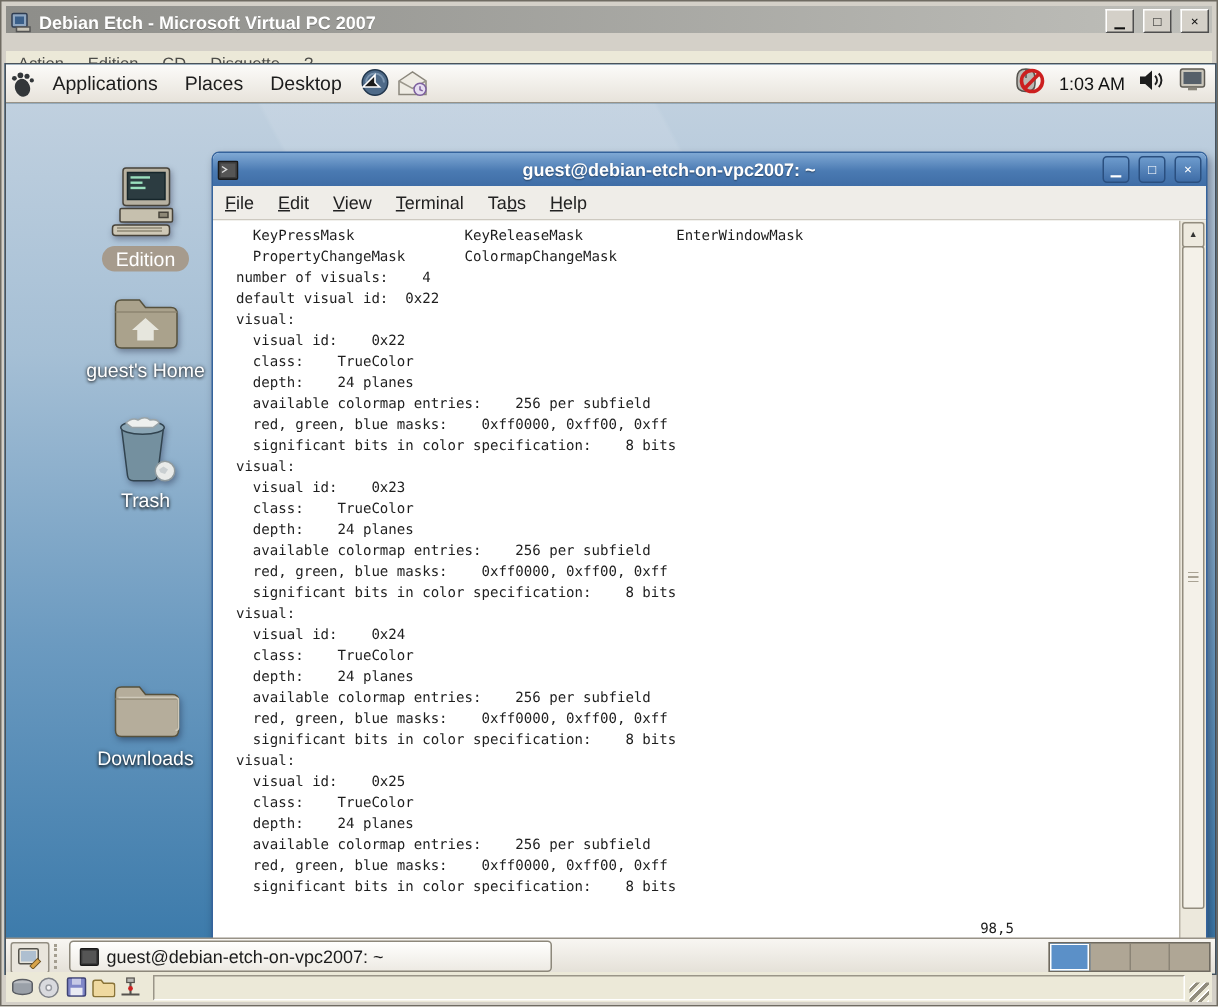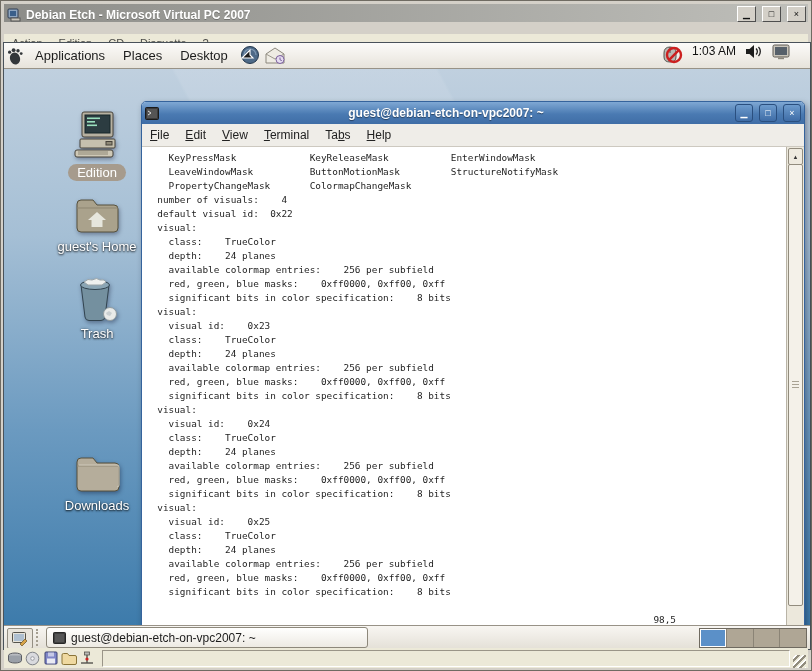--- a/index.html
+++ b/index.html
@@ -21,21 +21,21 @@
   
   .vm-screen{position:absolute;left:2px;top:41px;width:806px;height:606px;border:1px solid #49525a;background:#3d7bab;}
 
   
   .panel-top{position:absolute;top:0;left:0;right:0;height:25px;border-bottom:1px solid #989287;
     background:linear-gradient(#fcfbf9,#e7e3db);display:flex;align-items:center;}
   .panel-menus{display:flex;align-items:flex-end;}
   .panel-menu-item{padding:0 9px;font-size:13px;color:#1c1c1c;}
   .launchers{display:flex;align-items:center;gap:3px;margin-left:2px;}
   .launcher{width:22px;height:22px;display:flex;align-items:center;justify-content:center;}
-  .panel-right{margin-left:auto;display:flex;gap:9px;padding-right:19px;}
+  .panel-right{margin-left:auto;display:flex;align-items:center;gap:9px;padding-right:5px;}
   .clock{font-size:12px;color:#111;}
 
   
   .desktop{position:absolute;left:0;top:26px;right:0;bottom:24px;
     background:linear-gradient(to bottom,var(--desktop-top) 0%,#a5bfd5 30%,#6b9ac0 65%,var(--desktop-bottom) 100%);}
   .desktop::before{content:"";position:absolute;inset:0;pointer-events:none;
     background:linear-gradient(62deg,rgba(255,255,255,0) 42%,rgba(255,255,255,.09) 42.3%,rgba(255,255,255,.09) 66%,rgba(255,255,255,0) 66.3%);}
 
   .dicon{position:absolute;left:47px;width:92px;text-align:center;color:#fff;font-size:13px;}
   .dicon svg{display:block;margin:0 auto;filter:drop-shadow(1px 2px 2px rgba(0,0,30,.35));}
@@ -239,25 +239,25 @@
             <span class="term-menu-item"><u>E</u>dit</span>
             <span class="term-menu-item"><u>V</u>iew</span>
             <span class="term-menu-item"><u>T</u>erminal</span>
             <span class="term-menu-item">Ta<u>b</u>s</span>
             <span class="term-menu-item"><u>H</u>elp</span>
           </div>
         <div class="term-body">
           <div class="term-text">
             <div>
                 <span class="term-line">    KeyPressMask             KeyReleaseMask           EnterWindowMask</span>
-                <span class="term-line">    LeaveWindowMask          ButtonMotionMask         StructureNotifyMask</span>
                 <span class="term-line">    PropertyChangeMask       ColormapChangeMask</span>
                 <span class="term-line">  number of visuals:    4</span>
                 <span class="term-line">  default visual id:  0x22</span>
                 <span class="term-line">  visual:</span>
+                <span class="term-line">    visual id:    0x22</span>
                 <span class="term-line">    class:    TrueColor</span>
                 <span class="term-line">    depth:    24 planes</span>
                 <span class="term-line">    available colormap entries:    256 per subfield</span>
                 <span class="term-line">    red, green, blue masks:    0xff0000, 0xff00, 0xff</span>
                 <span class="term-line">    significant bits in color specification:    8 bits</span>
                 <span class="term-line">  visual:</span>
                 <span class="term-line">    visual id:    0x23</span>
                 <span class="term-line">    class:    TrueColor</span>
                 <span class="term-line">    depth:    24 planes</span>
                 <span class="term-line">    available colormap entries:    256 per subfield</span>

